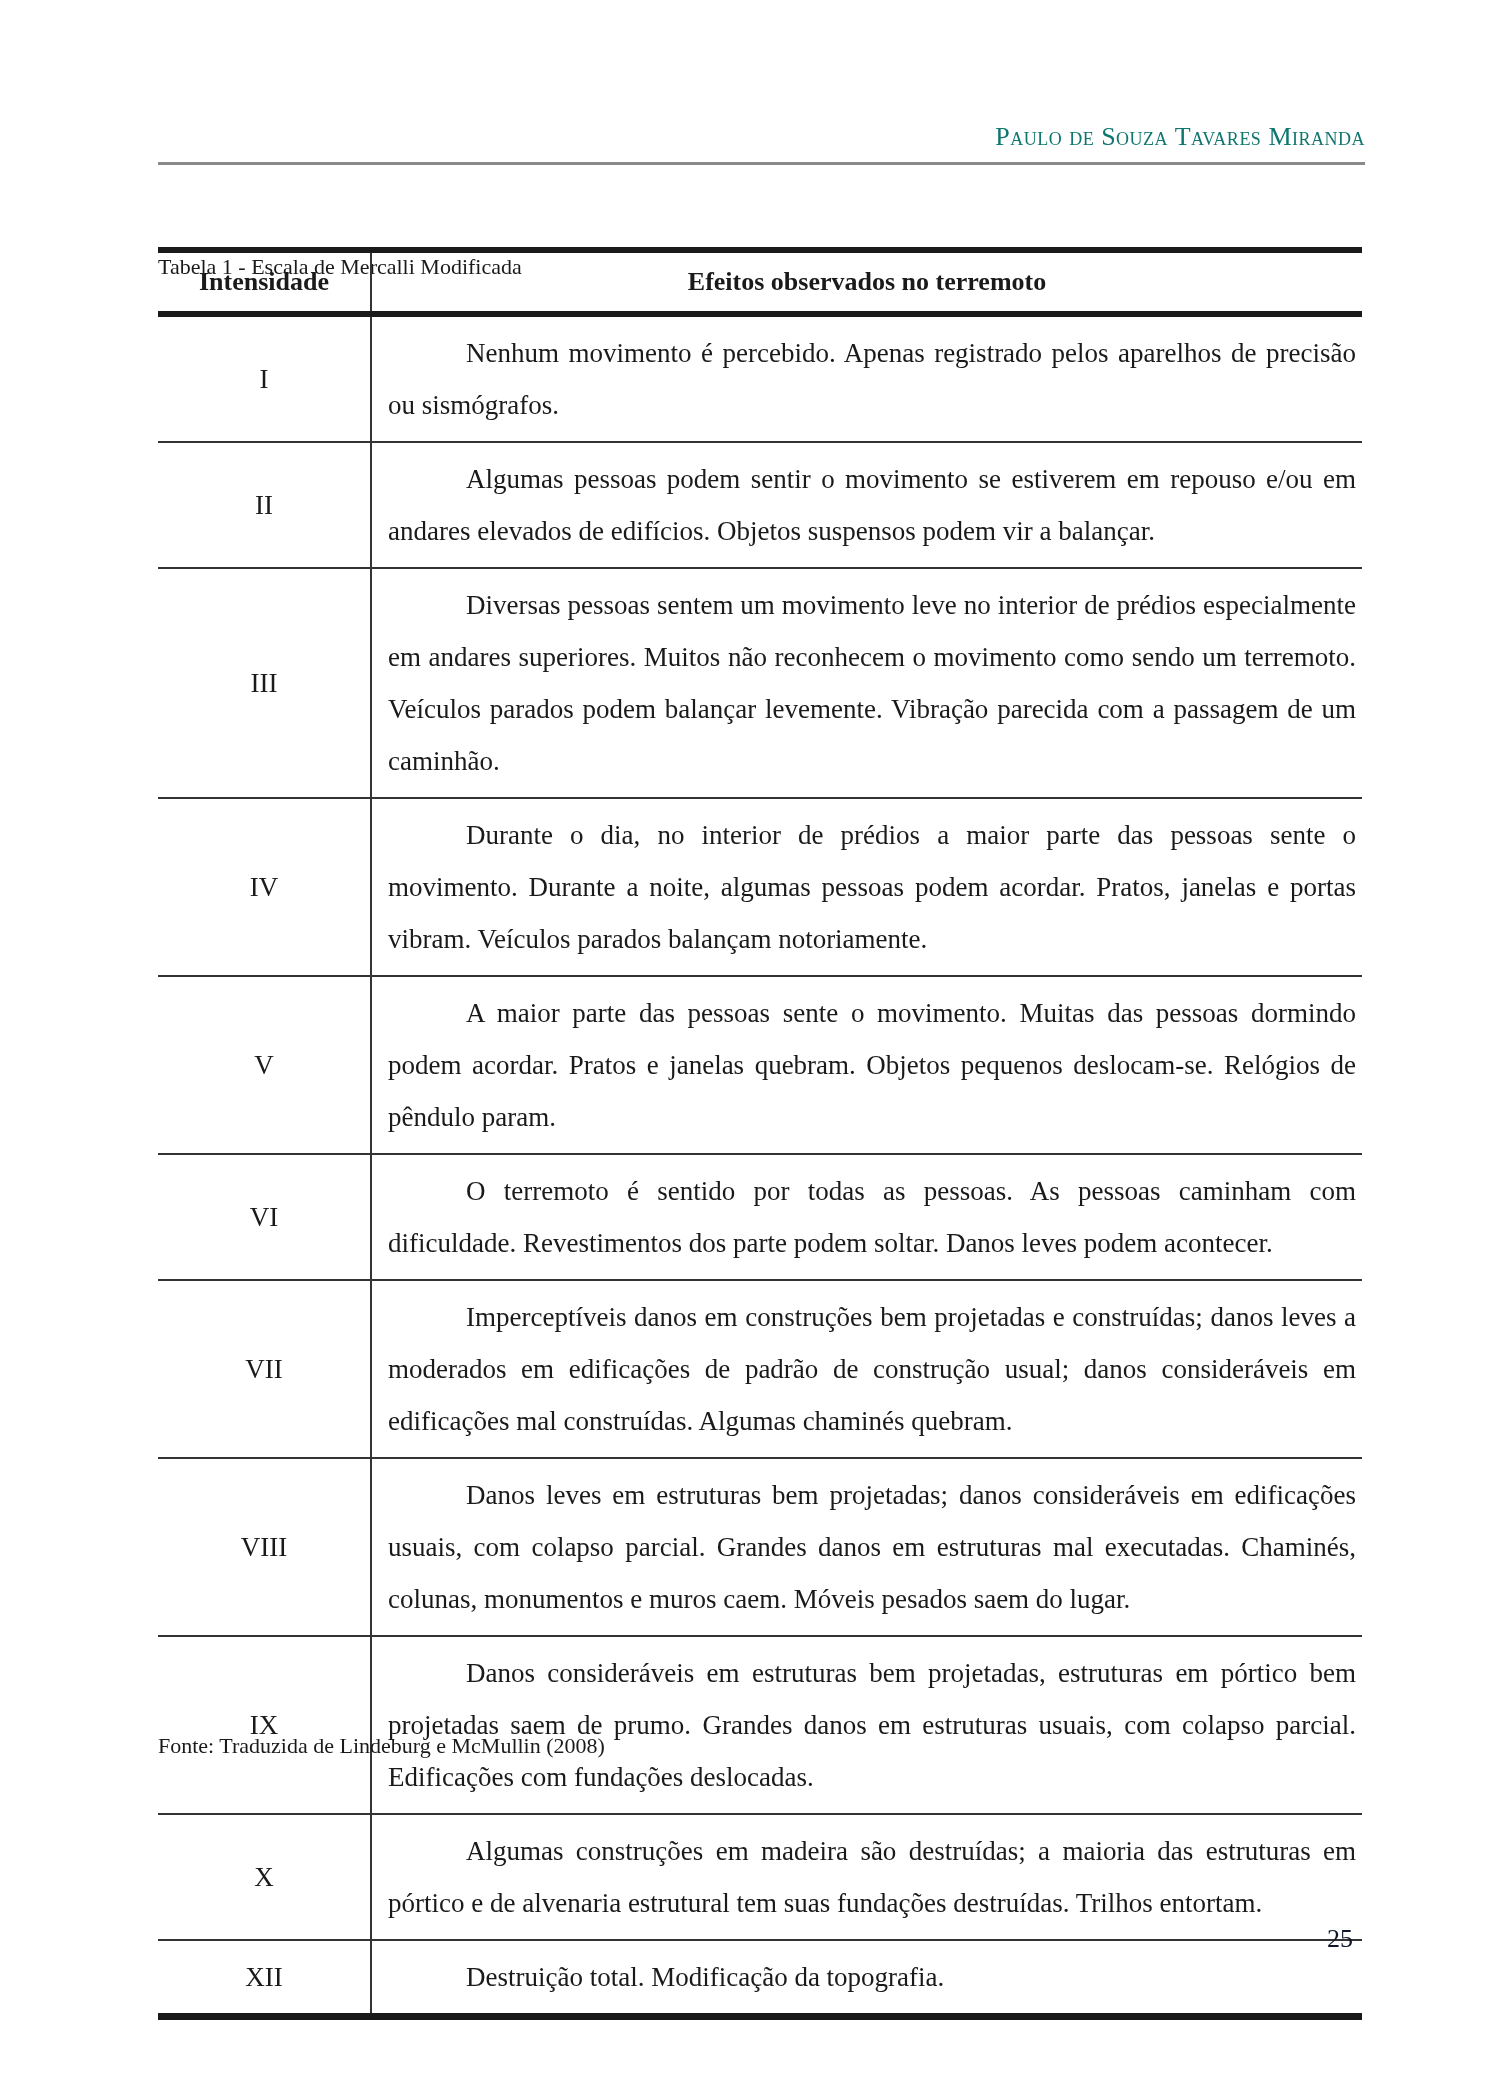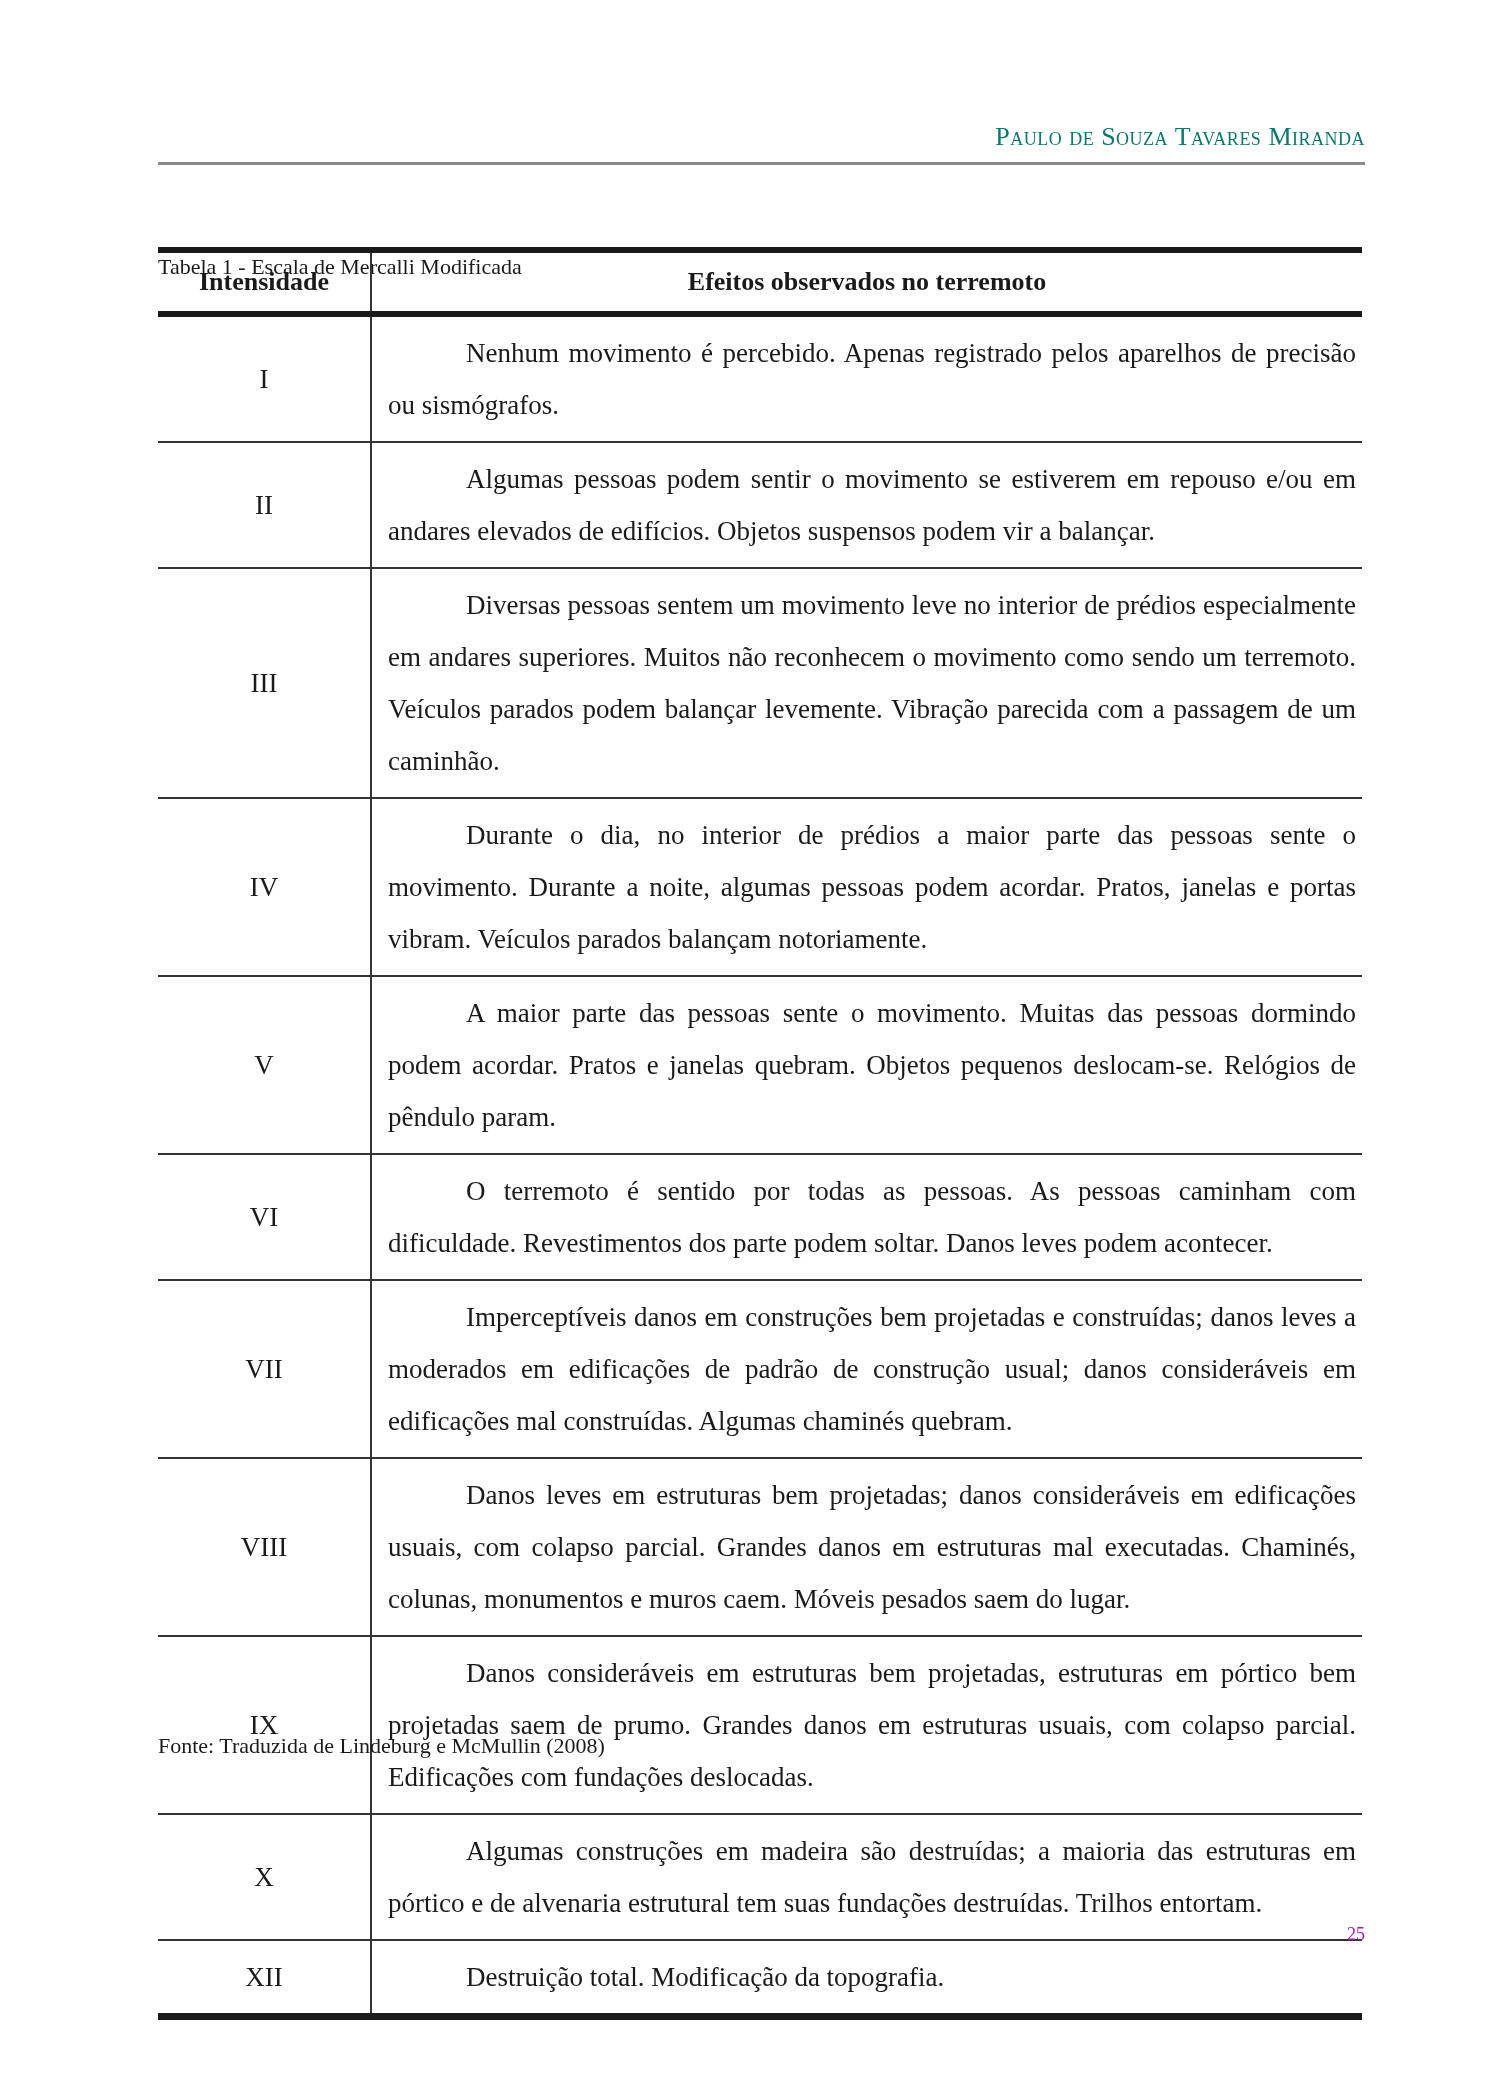--- a/index.html
+++ b/index.html
@@ -16,21 +16,21 @@
   .table th { font-weight: bold; font-size: 26px; height: 58px; text-align: center; vertical-align: middle; }
   .col1 { width: 212px; border-right: 2px solid #333; }
   .table tbody tr { border-bottom: 2px solid #333; }
   .table tbody tr:last-child { border-bottom: 7px solid #1a1a1a; }
   .table td.int { text-align: center; font-size: 27px; vertical-align: middle; }
   .table td.eff { font-size: 27px; line-height: 52px; text-align: justify; padding: 10px 6px 10px 16px; }
   .table td.eff .para { text-indent: 78px; }
   .table td.eff.left { text-align: left; }
   .table td.eff.left .line { padding-left: 78px; }
   .source { position: absolute; left: 158px; top: 1733px; font-size: 22px; }
-  .page-number { position: absolute; right: 135px; top: 1924px; font-size: 18px; color: #a21caf; }
+  .page-number { position: absolute; right: 147px; top: 1924px; font-size: 26px; color: #0f172a; }
 </style>
 </head>
 <body>
 
 <div class="running-head">
   <span>Paulo de Souza Tavares Miranda</span>
 </div>
 
 <div class="caption">Tabela 1 - Escala de Mercalli Modificada</div>
 

